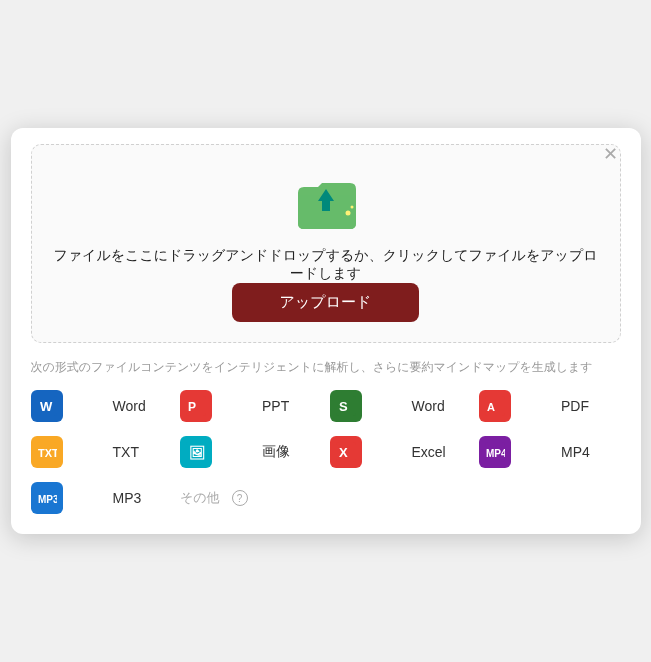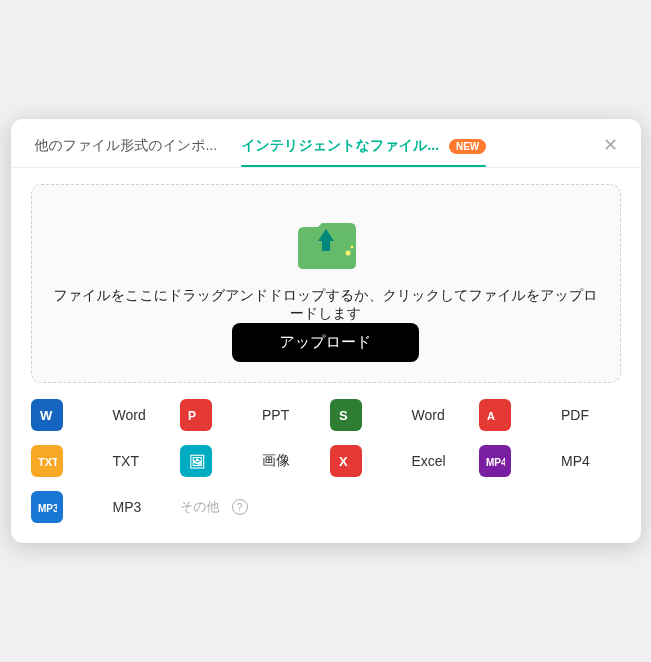--- a/index.html
+++ b/index.html
@@ -98,21 +98,21 @@
       text-align: center;
       margin-bottom: 0;
     }
     .upload-subtitle {
       font-size: 12px;
       color: #aaa;
       text-align: center;
       margin-bottom: 16px;
     }
     .upload-btn {
-      background: #000000;
+      background: #7f1d1d;
       color: #fff;
       border: none;
       border-radius: 8px;
       padding: 10px 48px;
       font-size: 15px;
       cursor: pointer;
       font-weight: 500;
     }
     .formats-section {
       margin: 0 20px;
@@ -168,46 +168,40 @@
       color: #aaa;
       cursor: pointer;
     }
   </style>
 </head>
 <body>
 
 <div class="dialog">
   <button class="close-btn">✕</button>
 
-  <div class="tabs">
-    <div class="tab">他のファイル形式のインポ...</div>
-    <div class="tab active">
-      <span>インテリジェントなファイル...</span>
-      <span class="new-badge">NEW</span>
-    </div>
-  </div>
 
   <div class="upload-area">
 
     <svg class="upload-icon" viewBox="0 0 72 60" fill="none" xmlns="http://www.w3.org/2000/svg">
 
       <path d="M8 20 Q8 14 14 14 L28 14 L32 10 L60 10 Q66 10 66 16 L66 50 Q66 56 60 56 L14 56 Q8 56 8 50 Z" fill="#4caf50" opacity="0.85"></path>
       <path d="M8 22 L8 50 Q8 56 14 56 L60 56 Q66 56 66 50 L66 22 Z" fill="#66bb6a"></path>
 
       <polygon points="36,16 44,28 40,28 40,38 32,38 32,28 28,28" fill="#00897b"></polygon>
 
       <circle cx="58" cy="40" r="2.5" fill="#fff176"></circle>
       <circle cx="62" cy="34" r="1.5" fill="#fff176"></circle>
     </svg>
 
     <div class="upload-title">ファイルをここにドラッグアンドドロップするか、クリックしてファイルをアップロードします</div>
     <button class="upload-btn">アップロード</button>
   </div>
 
   <div class="formats-section">
+    <div class="formats-desc">次の形式のファイルコンテンツをインテリジェントに解析し、さらに要約マインドマップを生成します</div>
     <div class="formats-grid">
 
       <div class="format-item">
         <div class="format-icon" style="background:#1565c0;color:#fff;">
           <svg width="20" height="20" viewBox="0 0 20 20">
               <rect width="20" height="20" rx="3" fill="#1565c0"></rect>
               <text x="3" y="15" font-size="13" fill="white" font-weight="bold" font-family="Arial">W</text>
             </svg>
         </div>
         <span class="format-label">Word</span>

